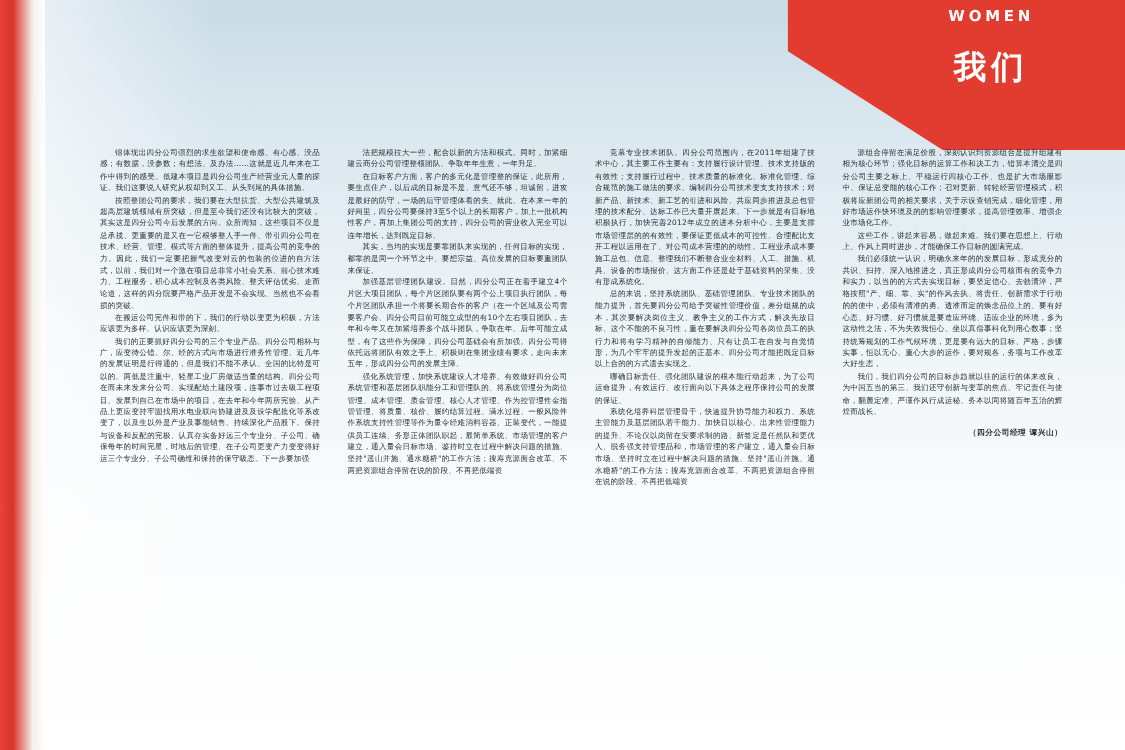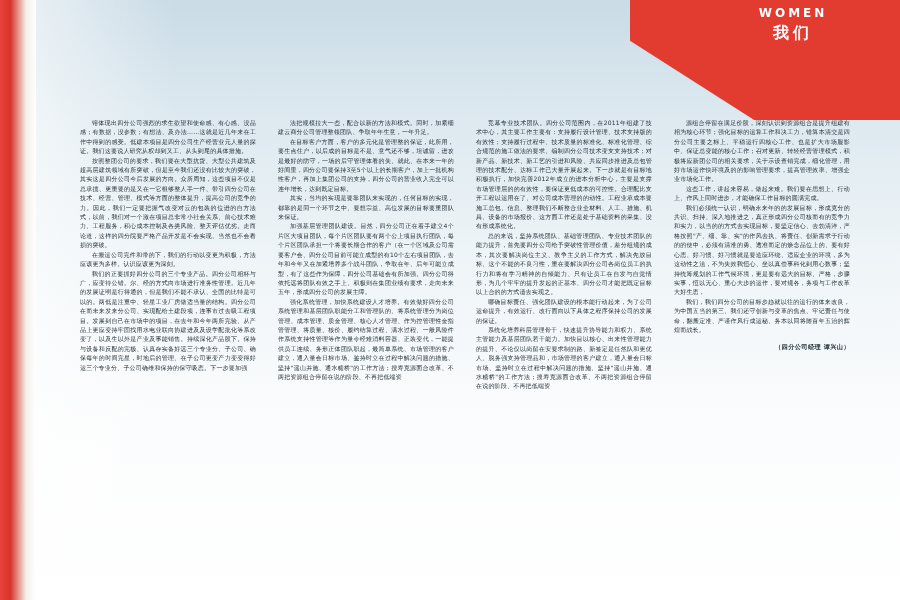--- a/index.html
+++ b/index.html
@@ -36,21 +36,21 @@
   }
   #corner-label{
     position:absolute;right:32px;top:6px;width:150px;text-align:center;
     color:#ffffff;
   }
   #corner-en{
     font-size:12px;letter-spacing:3px;font-weight:bold;
     font-family:"DejaVu Sans","Liberation Sans",sans-serif;
   }
   #corner-cn{
-    font-size:16px;letter-spacing:4px;font-weight:bold;margin-top:3px;font-family:Liberation Serif, serif;
+    font-size:26px;letter-spacing:4px;font-weight:bold;margin-top:16px;font-family:Liberation Serif, serif;
   }
   
   #columns{
     position:absolute;left:80px;top:118px;width:770px;height:420px;
     display:flex;gap:22px;
   }
   .col{
     width:178px;
     font-size:6.0px;
     line-height:9.4px;

